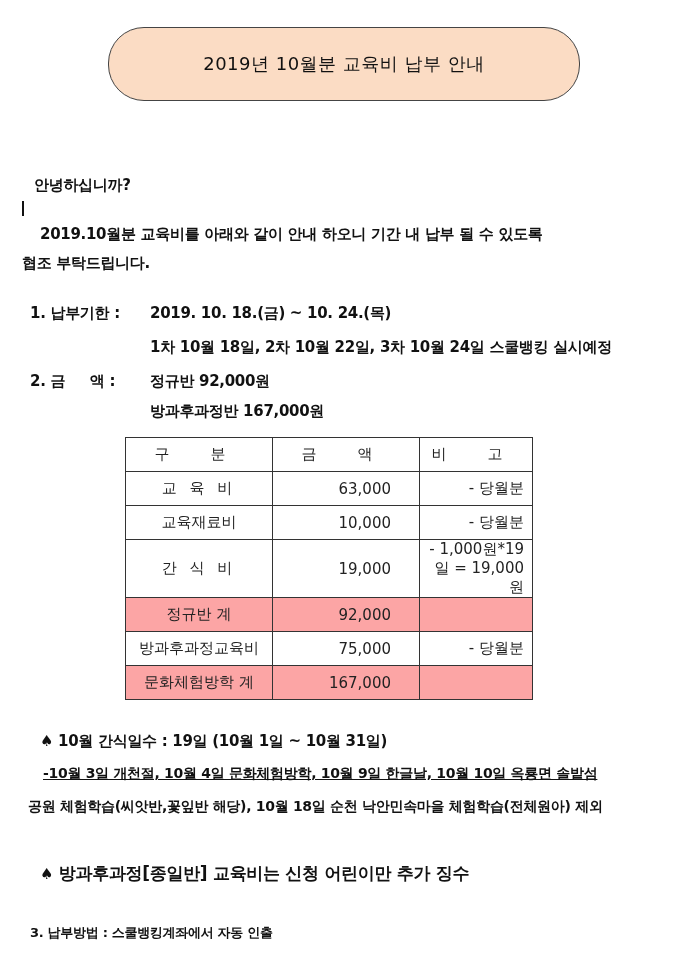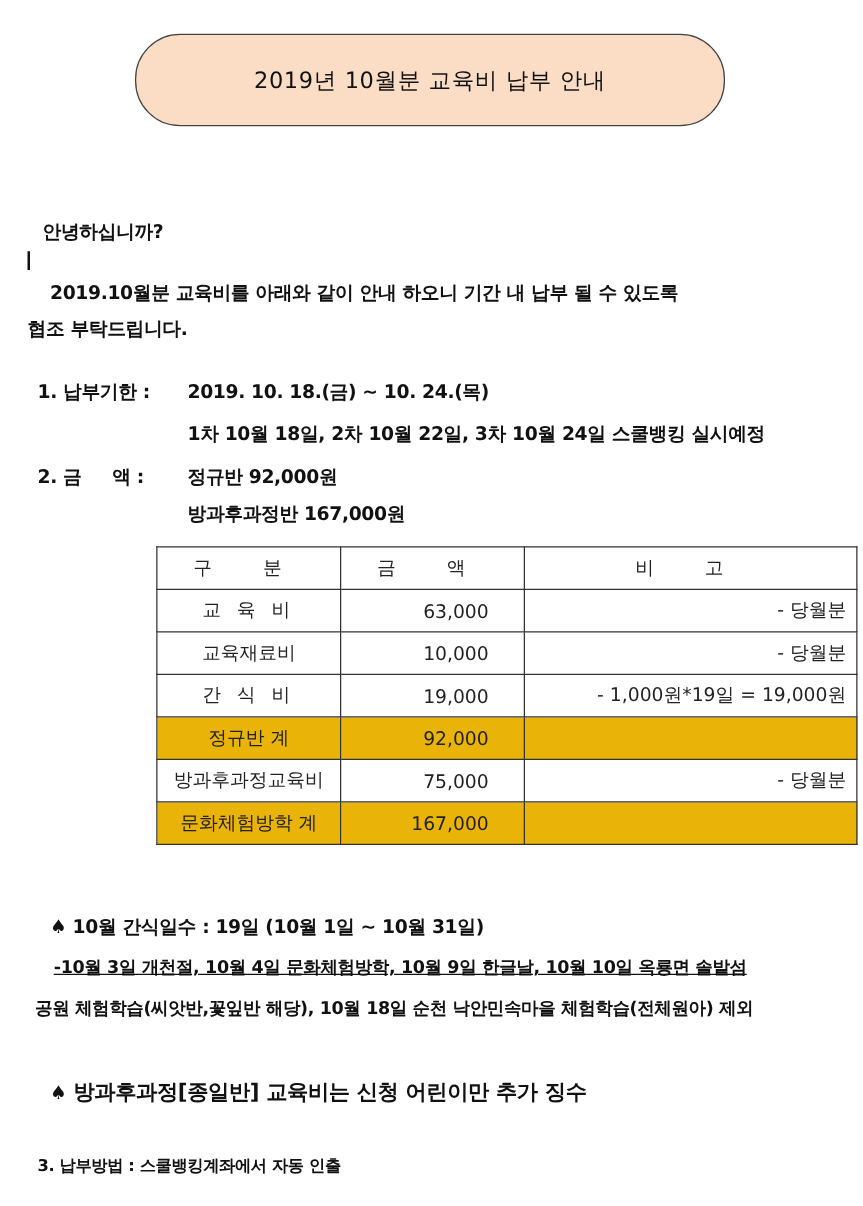--- a/index.html
+++ b/index.html
@@ -10,31 +10,31 @@
     }
     .title-pill {
       position: absolute; left: 108px; top: 27px; width: 470px; height: 72px;
       background: #fbdcc4; border: 1.5px solid #444; border-radius: 36px;
       display: flex; align-items: center; justify-content: center;
       font-size: 18px; letter-spacing: 0.5px; color: #111;
     }
     .line { position: absolute; font-size: 15px; white-space: nowrap; font-weight: bold; letter-spacing: -0.3px; }
     .cursor { position: absolute; left: 22px; top: 201px; width: 2px; height: 15px; background: #111; }
     table.fee {
-      position: absolute; left: 125px; top: 437px; width: 561px;
+      position: absolute; left: 125px; top: 437px; width: 408px;
       border-collapse: collapse; font-size: 15px;
     }
     table.fee td {
       border: 1px solid #333; height: 33px; padding: 0 8px; color: #222;
     }
     .c1 { width: 130px; text-align: center; }
     .c2 { width: 110px; text-align: right; padding-right: 28px !important; }
     .c3 { text-align: right; }
     .hdr td { text-align: center; }
-    .yellow td { background: #eab308; }
+    .yellow td { background: #fca5a5; }
     .spread { letter-spacing: 18px; }
     .spread2 { letter-spacing: 4px; }
     .bullet { font-size: 15px; }
     .big { font-size: 17px; font-weight: bold; }
   </style>
 </head>
 <body>
 
 <div class="title-pill">
   <span>2019년 10월분 교육비 납부 안내</span>

